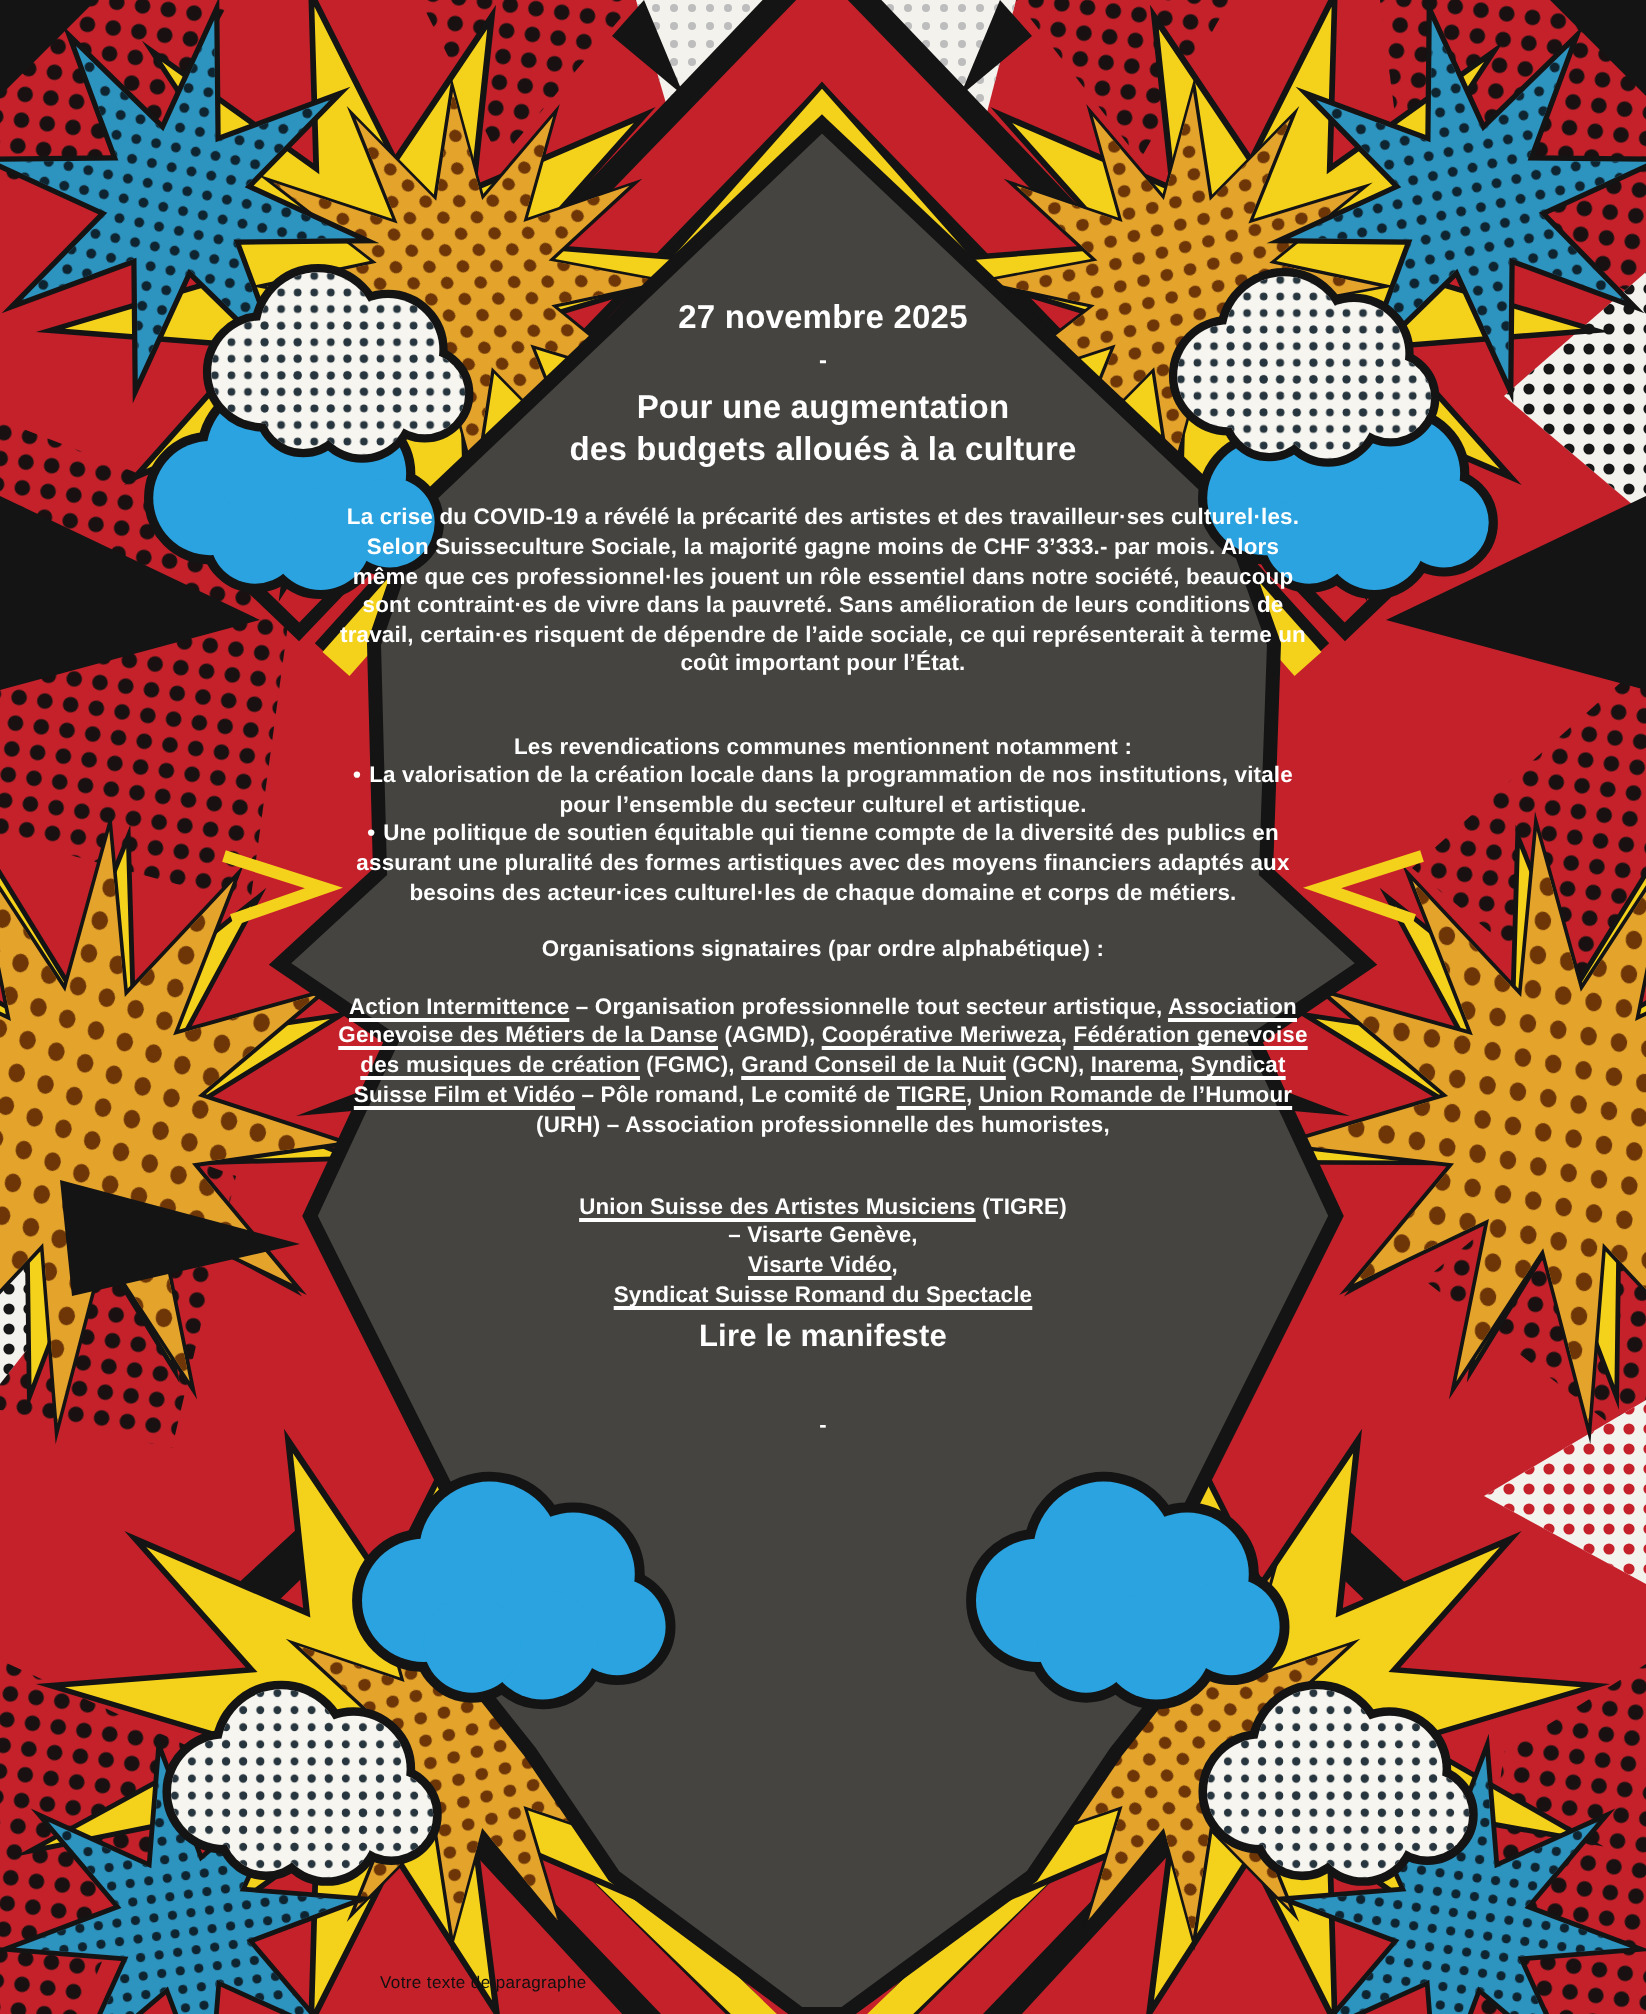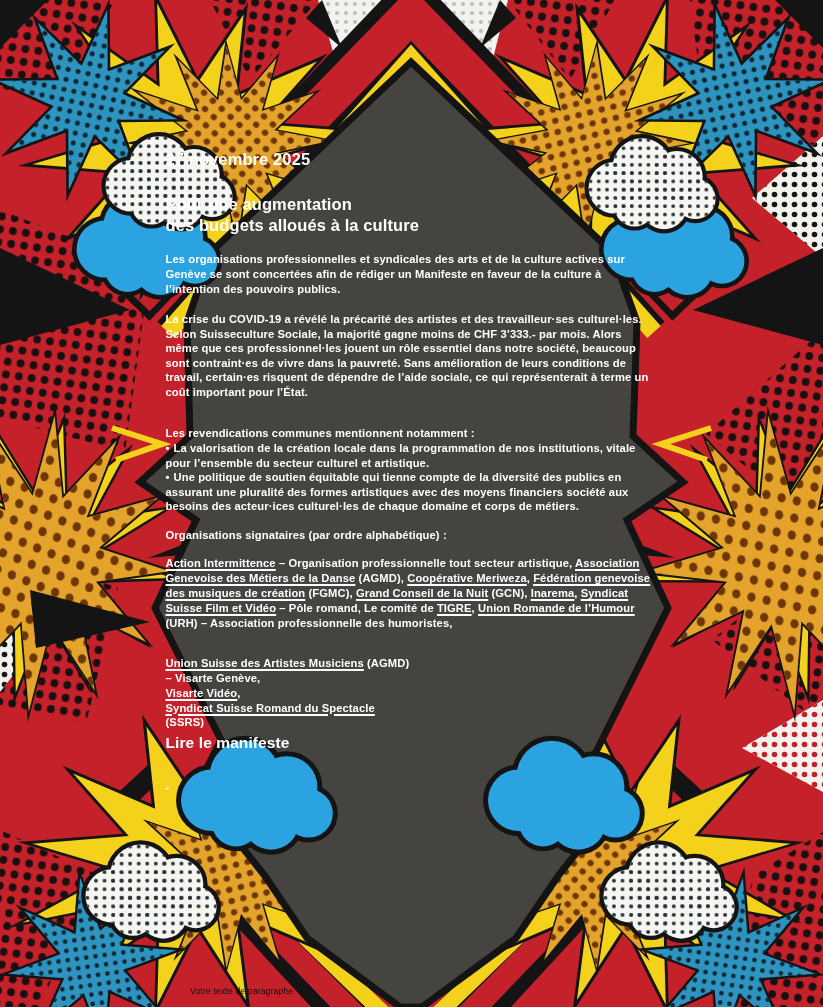--- a/index.html
+++ b/index.html
@@ -1,18 +1,18 @@
 <!DOCTYPE html>
 <html><head>
 <meta charset="utf-8">
 <style>
   html,body{margin:0;padding:0;background:#1a1a1a}
   .poster{position:relative;width:823px;height:1007px;overflow:hidden;background:#c5212b;font-family:"Liberation Sans",sans-serif}
   svg.bg{position:absolute;left:0;top:0;width:823px;height:1007px;display:block}
-  .content{position:absolute;left:50%;top:150px;width:492px;margin-left:-246px;color:#ffffff;font-weight:bold;letter-spacing:.1px}
+  .content{position:absolute;left:50%;top:150px;width:492px;margin-left:-246px;text-align:center;color:#ffffff;font-weight:bold;letter-spacing:.1px}
   .date{font-size:16.5px;margin:0;line-height:1.15}
   .sep{font-size:12px;margin:5px 0 0;line-height:1.1}
   .title{font-size:16.5px;line-height:1.28;margin:7px 0 0}
   .para{font-size:11.2px;line-height:1.3;margin:16px 0 0}
   .para.header1{margin-top:27px}
   .para.header2{margin-top:14px}
   ul.bullets{list-style:none;margin:0;padding:0;font-size:11.2px;line-height:1.3}
   ul.bullets li{margin:0}
   .blt{margin-right:4px}
   .orgs{font-size:11.2px;line-height:1.32;margin:14px 0 0}
@@ -215,34 +215,32 @@
     </g>
   </svg>
 
   <div class="content">
     <p class="date">27 novembre 2025</p>
     <p class="sep">-</p>
     <p class="title">
       <span>Pour une augmentation</span><br>
       <span>des budgets alloués à la culture</span>
     </p>
-    <p class="para">Les organisations professionnelles et syndicales des arts et de la culture actives sur Genève se sont concertées afin de rédiger un Manifeste en faveur de la culture à l’intention des pouvoirs publics.</p>
     <p class="para">La crise du COVID-19 a révélé la précarité des artistes et des travailleur·ses culturel·les. Selon Suisseculture Sociale, la majorité gagne moins de CHF 3’333.- par mois. Alors même que ces professionnel·les jouent un rôle essentiel dans notre société, beaucoup sont contraint·es de vivre dans la pauvreté. Sans amélioration de leurs conditions de travail, certain·es risquent de dépendre de l’aide sociale, ce qui représenterait à terme un coût important pour l’État.</p>
     <p class="para header1">Les revendications communes mentionnent notamment :</p>
     <ul class="bullets">
       <li><span class="blt">•</span><span>La valorisation de la création locale dans la programmation de nos institutions, vitale pour l’ensemble du secteur culturel et artistique.</span></li>
-      <li><span class="blt">•</span><span>Une politique de soutien équitable qui tienne compte de la diversité des publics en assurant une pluralité des formes artistiques avec des moyens financiers société aux besoins des acteur·ices culturel·les de chaque domaine et corps de métiers.</span></li>
+      <li><span class="blt">•</span><span>Une politique de soutien équitable qui tienne compte de la diversité des publics en assurant une pluralité des formes artistiques avec des moyens financiers adaptés aux besoins des acteur·ices culturel·les de chaque domaine et corps de métiers.</span></li>
     </ul>
     <p class="para header2">Organisations signataires (par ordre alphabétique) :</p>
     <p class="orgs"><span class="u">Action Intermittence</span><span> – Organisation professionnelle tout secteur artistique, </span><span class="u">Association Genevoise des Métiers de la Danse</span><span> (AGMD), </span><span class="u">Coopérative Meriweza</span><span>, </span><span class="u">Fédération genevoise des musiques de création</span><span> (FGMC), </span><span class="u">Grand Conseil de la Nuit</span><span> (GCN), </span><span class="u">Inarema</span><span>, </span><span class="u">Syndicat Suisse Film et Vidéo</span><span> – Pôle romand, Le comité de </span><span class="u">TIGRE</span><span>, </span><span class="u">Union Romande de l’Humour</span><span> (URH) – Association professionnelle des humoristes,</span></p>
     <div class="usdam">
-      <div><span class="u">Union Suisse des Artistes Musiciens</span><span> (AGMD)</span></div>
+      <div><span class="u">Union Suisse des Artistes Musiciens</span><span> (TIGRE)</span></div>
       <div><span>– Visarte Genève,</span></div>
       <div><span class="u">Visarte Vidéo</span><span>,</span></div>
       <div><span class="u">Syndicat Suisse Romand du Spectacle</span></div>
-      <div><span>(SSRS)</span></div>
     </div>
     <a class="manifesto-link">Lire le manifeste</a>
     <p class="bottom-sep">-</p>
   </div>
 
   <div class="footer-note">Votre texte de paragraphe</div>
 </div>
 
 </body></html>

